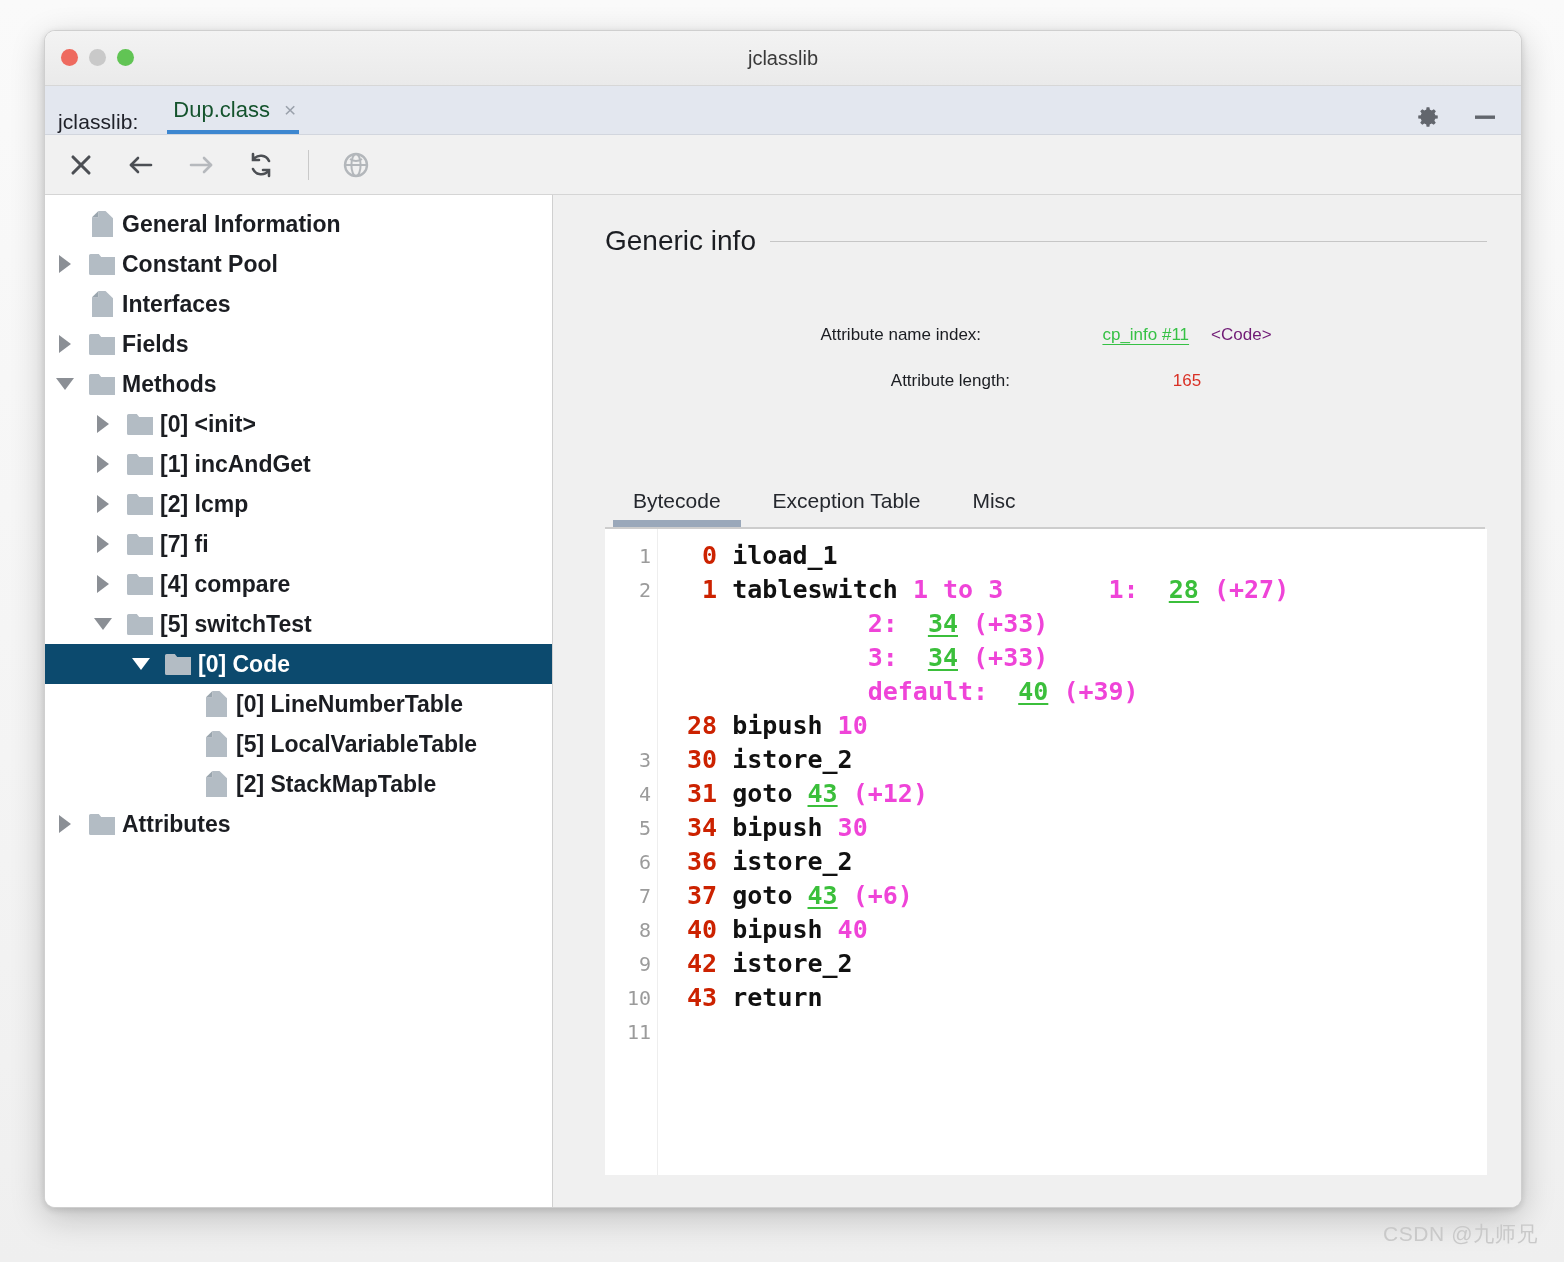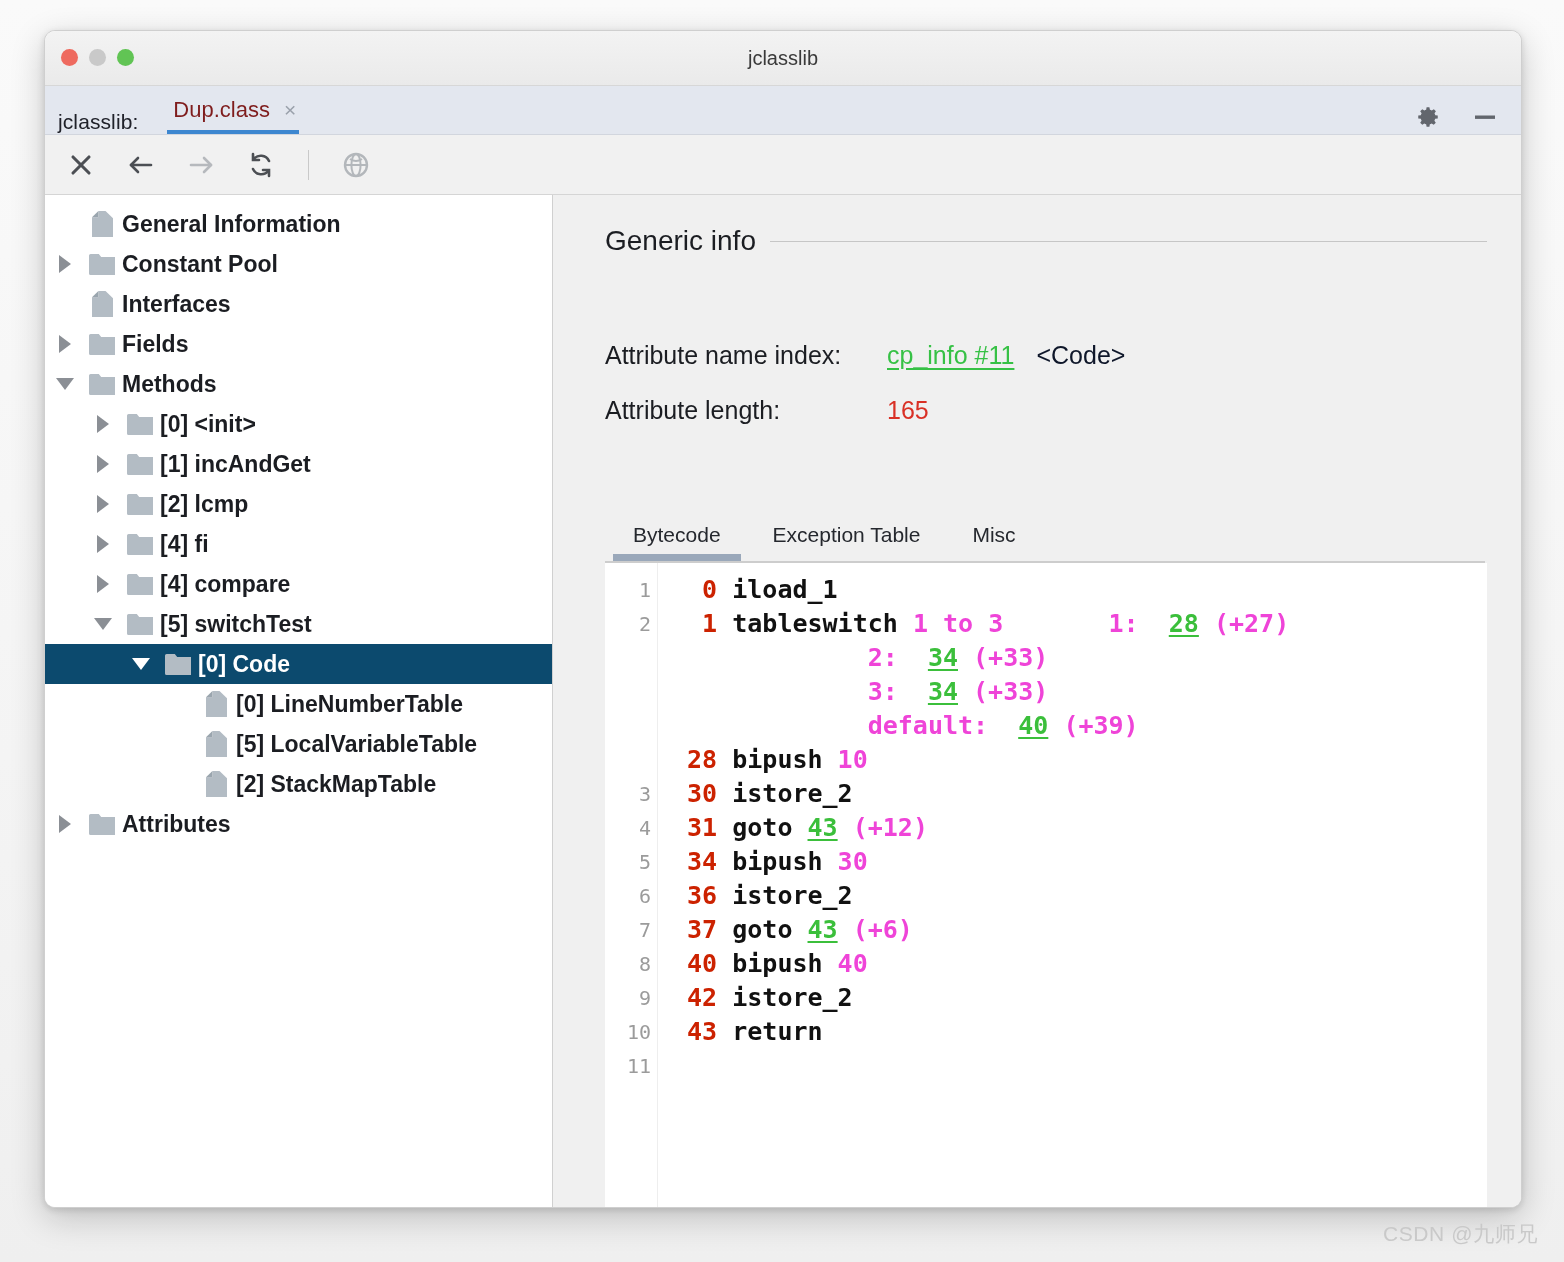--- a/index.html
+++ b/index.html
@@ -63,21 +63,21 @@
     color: #20222a;
     letter-spacing: .1px;
   }
   .doc-tab {
     position: relative;
     margin-left: 29px;
     height: 48px;
     display: flex; align-items: center; gap: 14px;
     padding: 0 6px;
   }
-  .doc-tab .name { font-size: 22px; color: #7f1d1d; }
+  .doc-tab .name { font-size: 22px; color: #14532d; }
   .doc-tab .closex {
     font-size: 21px; color: #9aa1ab; line-height: 1;
     display: inline-block; transform: translateY(-1px);
   }
   .doc-tab .underline {
     position: absolute; left: 0; right: 3px; bottom: 0;
     height: 4px; background: #3d87d0;
   }
   .tabstrip-right {
     margin-left: auto;
@@ -159,28 +159,29 @@
   .sec-head {
     display: flex; align-items: center; gap: 14px;
     font-size: 28px; color: #1b1d22;
     margin-top: 6px;
   }
   .sec-head .rule {
     flex: 1; height: 1px; background: #c6c6c6;
   }
   .kv {
     display: flex; align-items: baseline;
-    font-size: 25px; color: #1b1d22;
+    font-size: 17px; color: #1b1d22;
     margin-top: 26px;
+    justify-content: center;
   }
   .kv .k { width: 282px; flex: none; }
   .kv .cp-link {
     color: #36c145; text-decoration: underline; text-underline-offset: 4px;
   }
-  .kv .code-tag { color: #0f172a; margin-left: 22px; margin-top: 16px; }
+  .kv .code-tag { color: #701a75; margin-left: 22px; }
   .kv .num { color: #d93025; }
 
   .spacer-1 { height: 42px; }
   .spacer-2 { height: 28px; }
 
   
   .subtabs {
     display: flex; align-items: flex-end;
     margin-top: 24px;
     padding-left: 2px;
@@ -421,21 +422,21 @@
           <div class="trow">
             <span style="width: 38px; flex: 0 0 auto;"></span>
             <span class="tw">
               <span class="arrow-r"></span>
             </span>
             <span class="ic">
               <svg width="26" height="21" viewBox="0 0 26 21">
                 <path d="M1.6 0h8.2l2.4 3H26a0 0 0 0 1 0 0v18a0 0 0 0 1 0 0H1.6A1.6 1.6 0 0 1 0 19.4V1.6A1.6 1.6 0 0 1 1.6 0z" fill="#b3bcc4"></path>
               </svg>
             </span>
-            <span class="tlabel">[4] fi</span>
+            <span class="tlabel">[7] fi</span>
           </div>
           <div class="trow">
             <span style="width: 38px; flex: 0 0 auto;"></span>
             <span class="tw">
               <span class="arrow-r"></span>
             </span>
             <span class="ic">
               <svg width="26" height="21" viewBox="0 0 26 21">
                 <path d="M1.6 0h8.2l2.4 3H26a0 0 0 0 1 0 0v18a0 0 0 0 1 0 0H1.6A1.6 1.6 0 0 1 0 19.4V1.6A1.6 1.6 0 0 1 1.6 0z" fill="#b3bcc4"></path>
               </svg>

